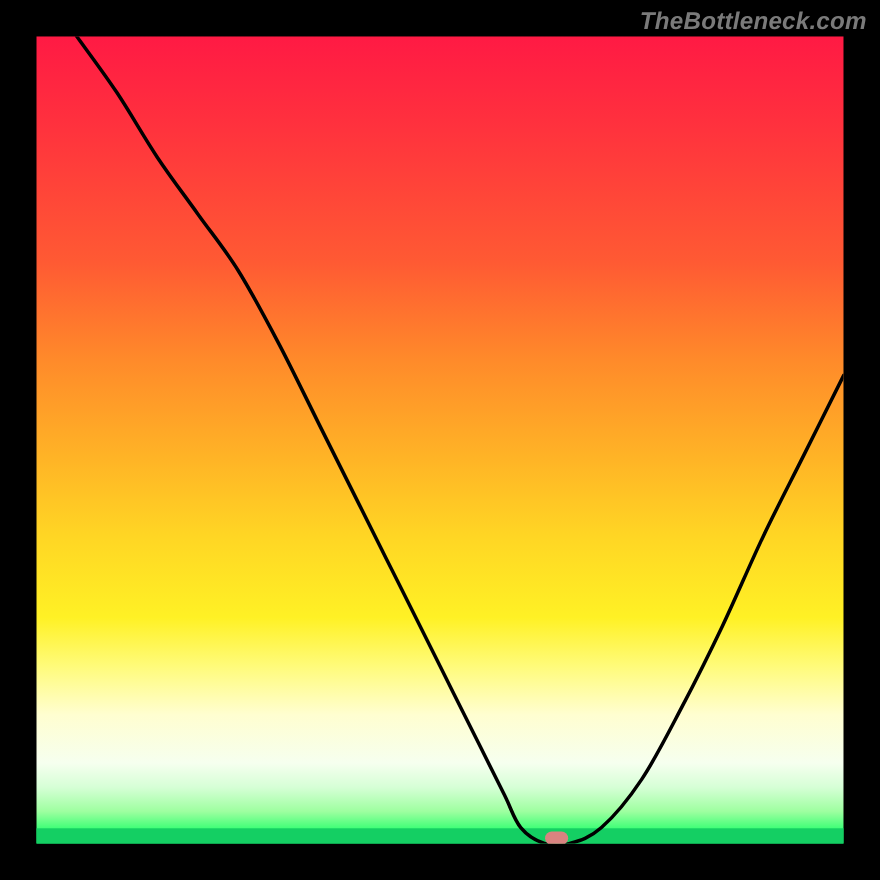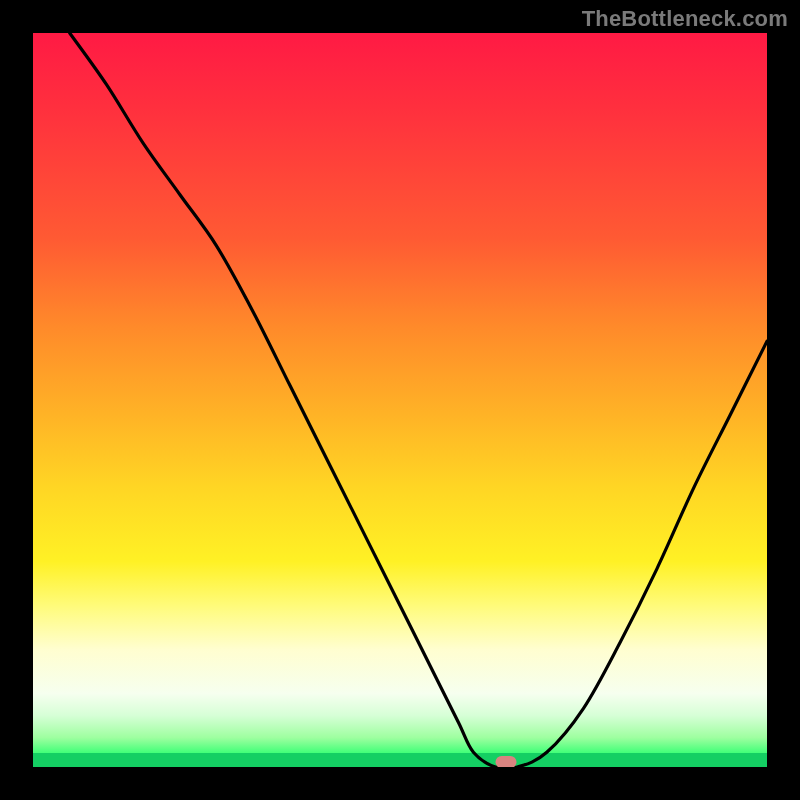--- a/index.html
+++ b/index.html
@@ -7,20 +7,21 @@
     padding: 0;
     width: 800px;
     height: 800px;
     background: #000;
     overflow: hidden;
   }
   .chart-container {
     position: relative;
     width: 800px;
     height: 688px;
+    font-style: italic;
   }
   .watermark {
     position: absolute;
     top: 6px;
     right: 12px;
     color: #7a7a7a;
     font-family: Arial, Helvetica, sans-serif;
     font-size: 22px;
     font-weight: 600;
     letter-spacing: 0.2px;

